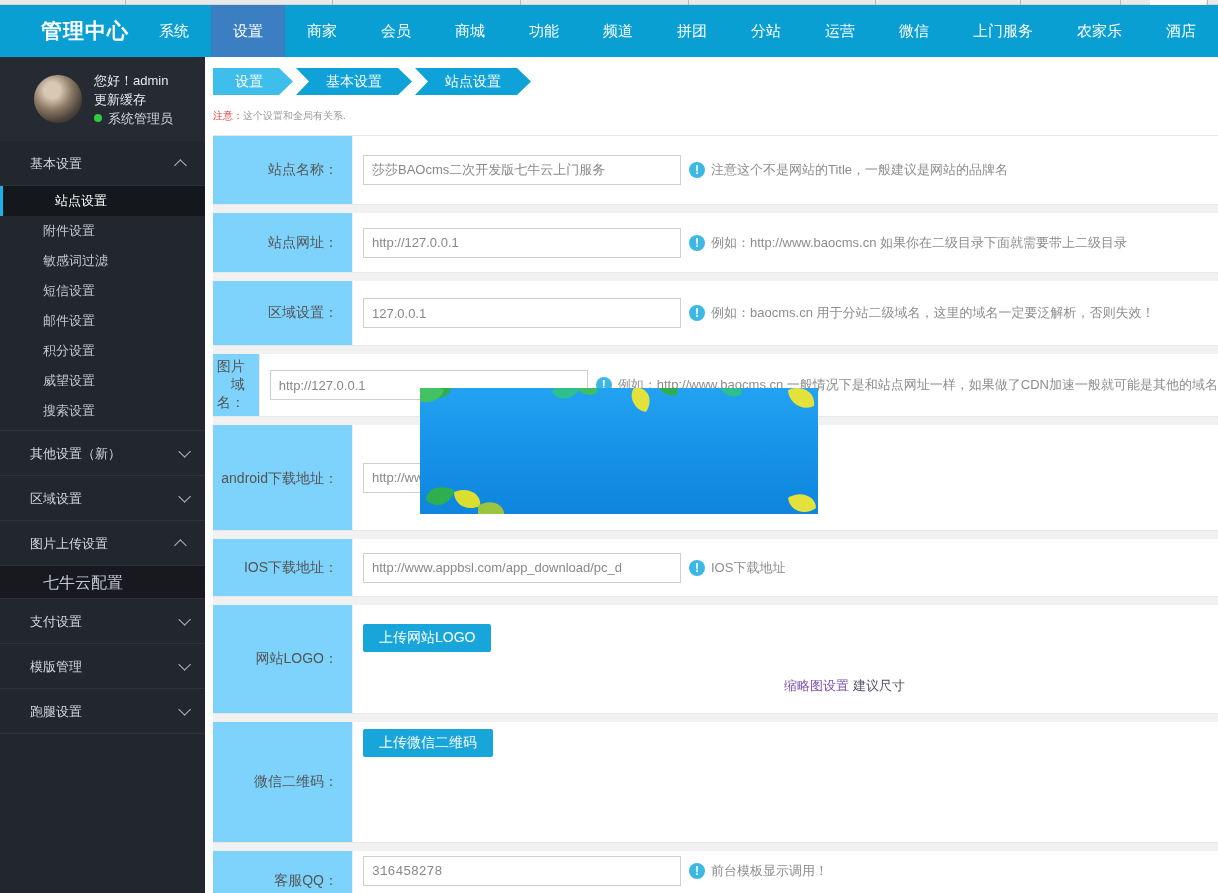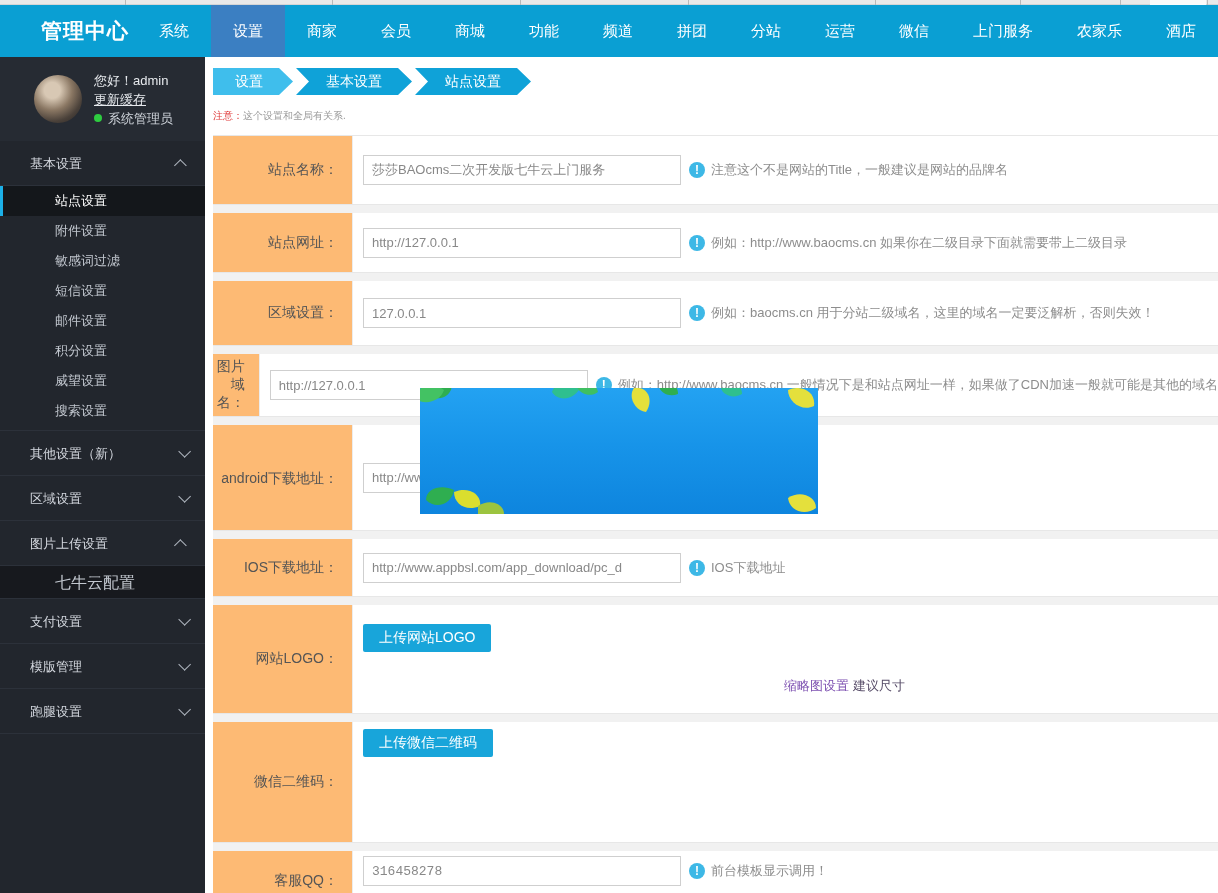--- a/index.html
+++ b/index.html
@@ -16,47 +16,47 @@
   .brand { color:#fff; font-size:21px; font-weight:bold; line-height:52px; padding-left:35px; width:205px; letter-spacing:1px; }
   .nav-items { display:flex; align-items:stretch; }
   .nav-item { color:#fff; font-size:15px; line-height:52px; padding:0 22px; cursor:pointer; white-space:nowrap; }
   .nav-item.active { background:#3b7fc2; }
 
   
   .sidebar { position:absolute; left:0; top:57px; width:205px; height:836px; background:#22262d; color:#c8ccd4; }
   .user { height:84px; background:#262b33; display:flex; align-items:center; padding-left:34px; }
   .avatar { width:48px; height:48px; border-radius:50%; background:radial-gradient(circle at 38% 32%, #d8c8b4 0 18%, #8a7763 45%, #4a413a 70%, #23211f 100%); flex:0 0 48px; }
   .uinfo { margin-left:12px; font-size:13px; line-height:19px; color:#e7eaee; }
-  .uinfo .row2 { cursor:pointer;text-decoration:underline; }
+  .uinfo .row2 { cursor:pointer; }
   .uinfo .row3 { display:flex; align-items:center; color:#cfd4db; }
   .dot { width:8px; height:8px; border-radius:50%; background:#2ecc40; display:inline-block; margin-right:6px; }
 
   .sec { height:45px; line-height:45px; padding:0 18px 0 30px; font-size:13px; color:#d4d8df; border-bottom:1px solid #2c313a; display:flex; justify-content:space-between; align-items:center; cursor:pointer; }
   .chev { width:9px; height:9px; border-right:1px solid #aeb4bd; border-bottom:1px solid #aeb4bd; display:inline-block; }
   .chev.down { transform:rotate(45deg) translateY(-3px); }
   .chev.up { transform:rotate(-135deg) translateY(-3px); }
   .sub { font-size:13px; }
-  .sub-item { height:30px; line-height:30px; padding-left:55px; color:#c2c7cf; cursor:pointer; position:relative; }
+  .sub-item { height:30px; line-height:30px; padding-left:43px; color:#c2c7cf; cursor:pointer; position:relative; }
   .sub-item.active { background:#14171b; color:#fff; border-left:3px solid #1cb0e8; padding-left:52px; }
   .sub-item.dark { background:#17191e; height:33px; line-height:33px; border-bottom:1px solid #2c313a;}
   .sub-gap { height:5px; border-bottom:1px solid #2c313a; }
 
   
   .content { position:absolute; left:205px; top:57px; width:1013px; height:836px; background:#fff; }
   .breadcrumb { display:flex; padding:11px 0 0 8px; }
   .crumb { height:27px; line-height:27px; color:#fff; font-size:14px; padding:0 30px 0 22px; margin-right:3px; clip-path:polygon(0 0, calc(100% - 14px) 0, 100% 50%, calc(100% - 14px) 100%, 0 100%); cursor:pointer; }
   .crumb.first { background:#3fbeec; }
   .crumb.rest { background:#0fa2d8; clip-path:polygon(0 0, calc(100% - 14px) 0, 100% 50%, calc(100% - 14px) 100%, 0 100%, 13px 50%); padding-left:30px; }
   .notice { margin:14px 0 12px 8px; font-size:10px; }
   .notice .red { color:#e03e3e; }
   .notice .gray { color:#9a9a9a; }
 
   .form { margin:11px 0 0 8px; border-top:1px solid #e7e7e7; }
   .frow { display:flex; background:#fff; border-bottom:1px solid #e7e7e7; margin-bottom:8px; box-shadow:0 9px 0 #f1f1f1; }
-  .flabel { width:140px; background:#fdba74; border-right:1px solid #ececec; display:flex; align-items:center; justify-content:flex-end; padding-right:14px; color:#555; font-size:14px; text-align:right; }
+  .flabel { width:140px; background:#7dd3fc; border-right:1px solid #ececec; display:flex; align-items:center; justify-content:flex-end; padding-right:14px; color:#555; font-size:14px; text-align:right; }
   .flabel.tall { line-height:50px; }
   .fbody { flex:1; display:flex; align-items:center; position:relative; padding-left:10px; }
   .fbody.top { align-items:flex-start; }
   input.txt { width:318px; height:30px; border:1px solid #cfcfcf; padding:0 8px; font-size:13px; color:#888; font-family:inherit; background:#fff; outline:none; }
   .hint { display:flex; align-items:center; margin-left:8px; font-size:13px; color:#8d8d8d; white-space:nowrap; overflow:hidden; }
   .info-icon { width:16px; height:16px; border-radius:50%; background:#3db8e6; color:#fff; font-size:12px; font-weight:bold; line-height:16px; text-align:center; margin-right:6px; flex:0 0 16px; }
   .info-icon::before { content:"!"; }
   .btn { height:28px; padding:0 16px; background:#18a5da; color:#fff; font-size:14px; border:none; border-radius:2px; cursor:pointer; font-family:inherit; }
   .thumb-note { position:absolute; left:431px; top:72px; font-size:13px; }
   .thumb-note .lnk { color:#7c4fb0; cursor:pointer; }

